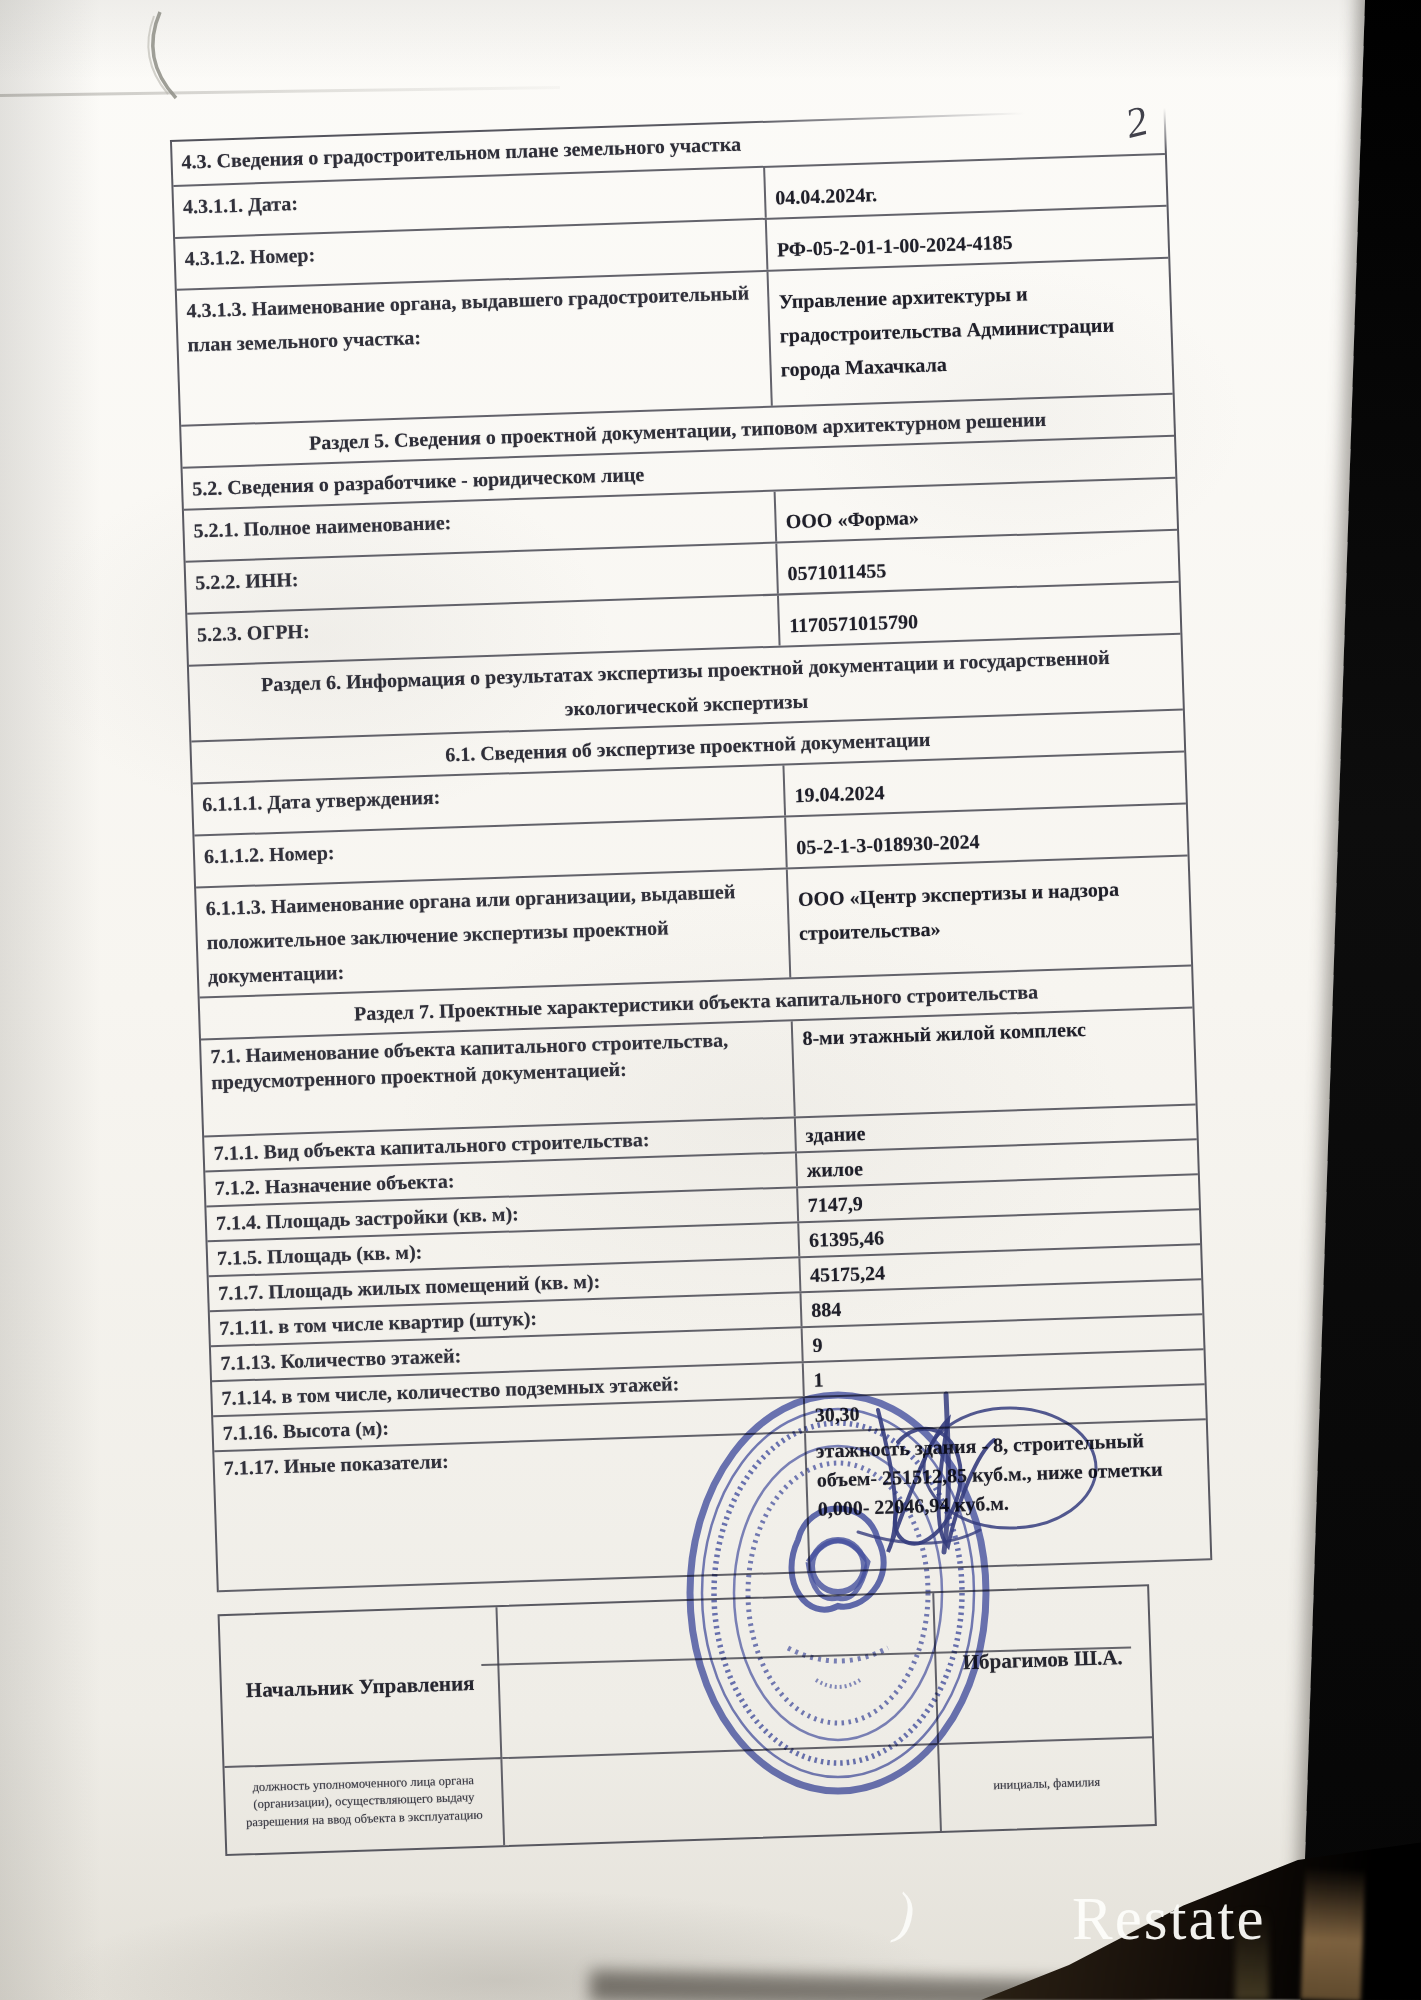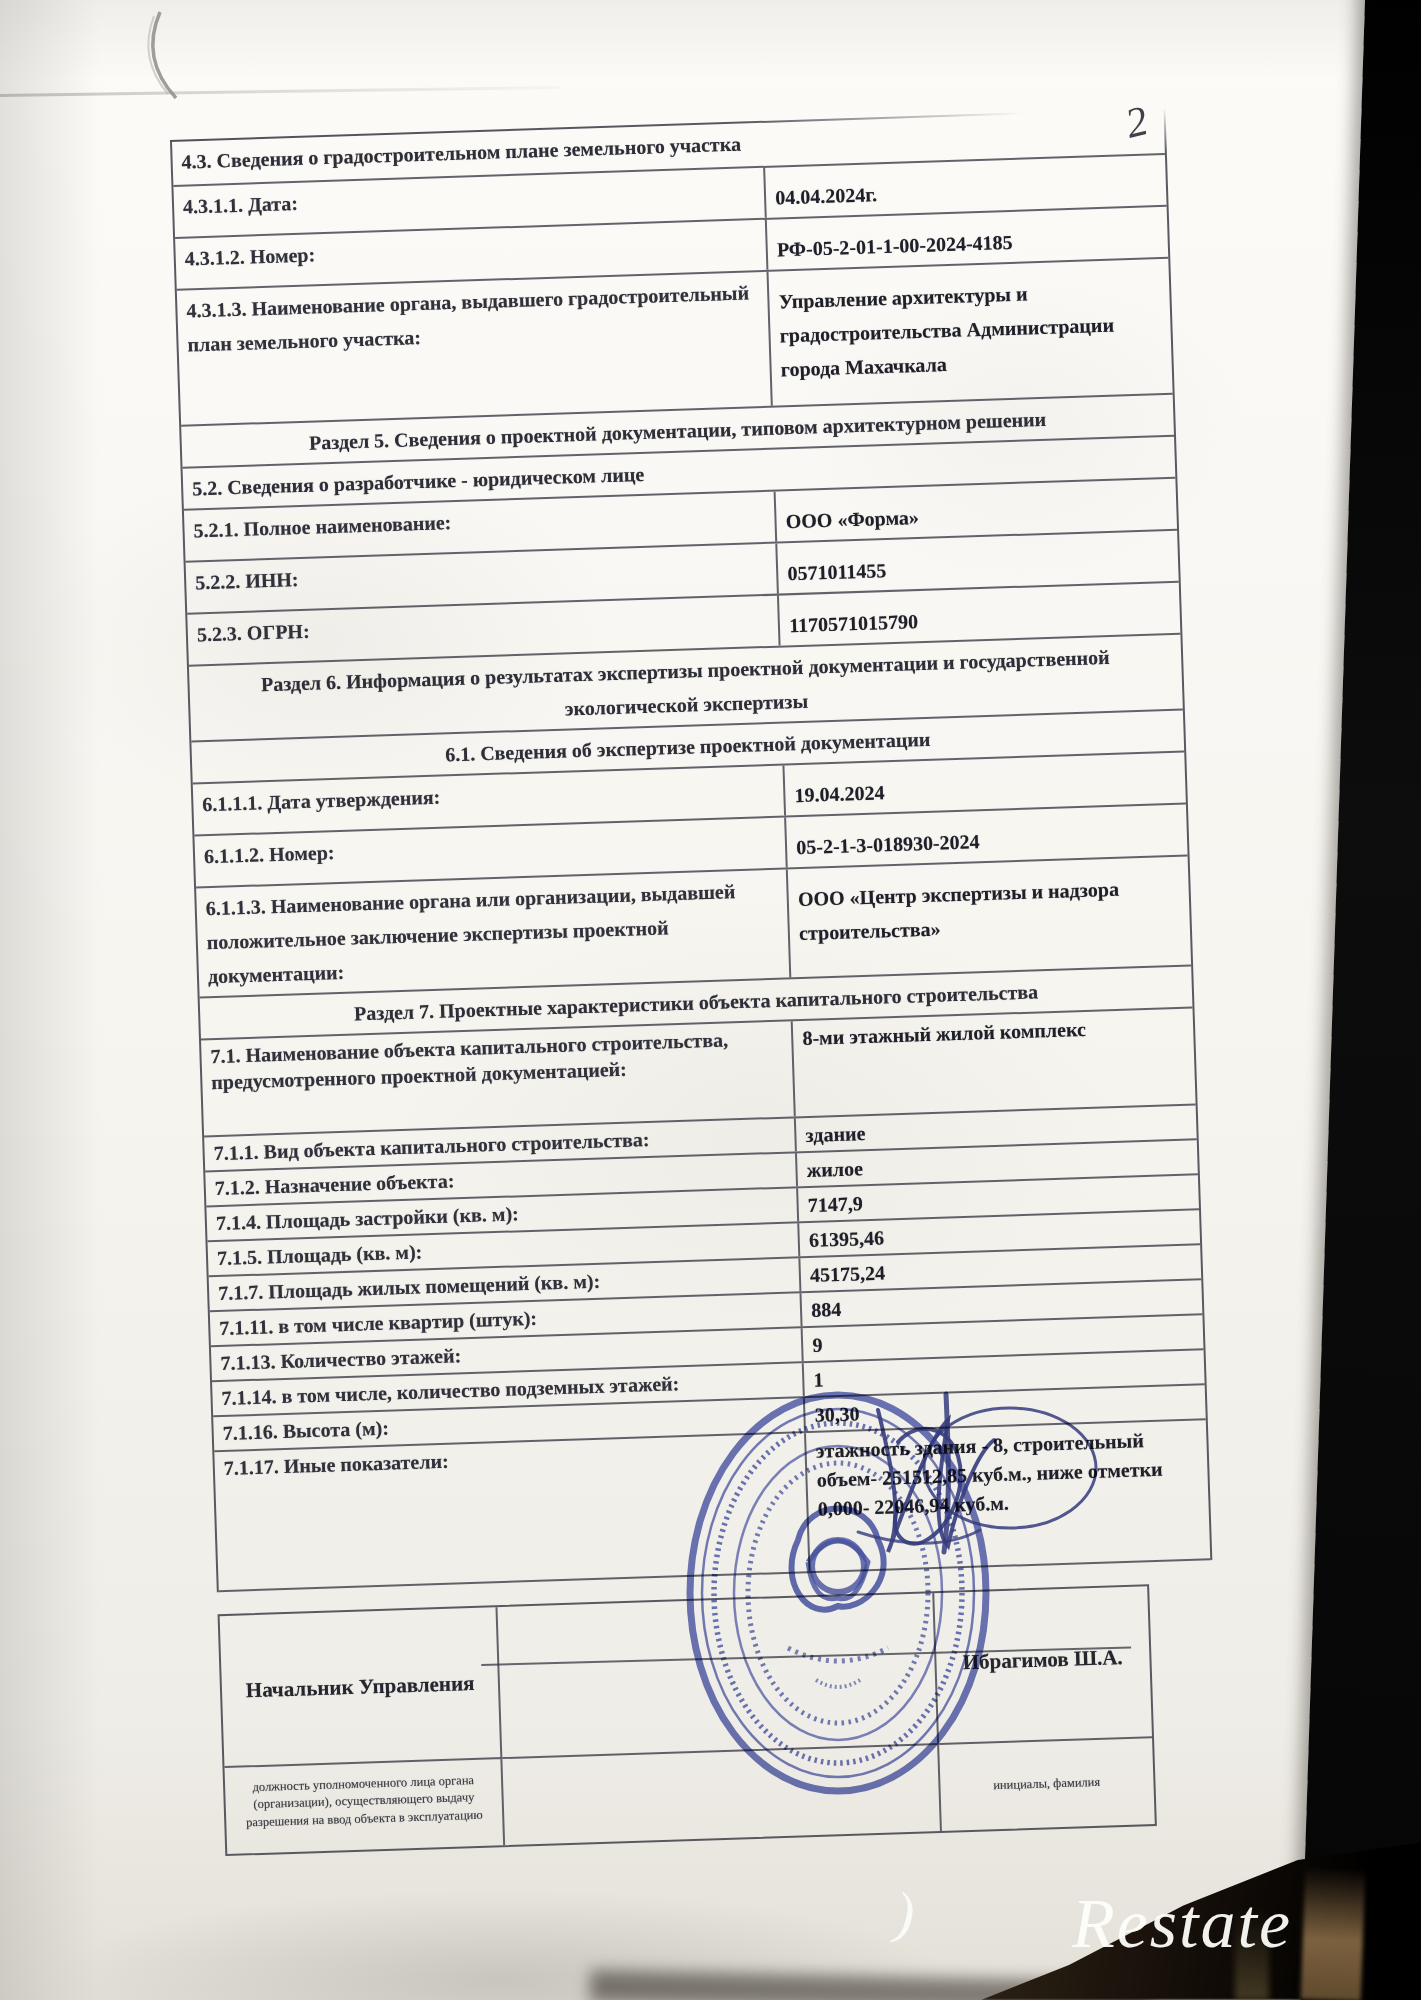--- a/index.html
+++ b/index.html
@@ -36,21 +36,21 @@
   .tan-streak { position:absolute; right:58px; bottom:0; width:60px; height:132px; z-index:7;
     background:linear-gradient(180deg, rgba(146,114,74,0), rgba(146,114,74,.85) 55%, rgba(100,78,48,.95));
     transform:rotate(2deg); filter:blur(2px); }
   .olive-streak { position:absolute; right:152px; bottom:0; width:34px; height:92px; z-index:7;
     background:linear-gradient(180deg, rgba(112,98,60,0), rgba(112,98,60,.55));
     filter:blur(3px); }
   .bottom-smudge { position:absolute; left:590px; bottom:-8px; width:560px; height:32px;
     background:#2c2720; opacity:.55; filter:blur(8px); transform:rotate(1.2deg); z-index:4; }
 
   .watermark { position:absolute; left:1072px; top:1884px; z-index:9;
-    font-size:70px; letter-spacing:2px; color:rgba(253,253,250,.95); white-space:nowrap;font-style:italic; }
+    font-size:61px; letter-spacing:2px; color:rgba(253,253,250,.95); white-space:nowrap; }
   .flourish { position:absolute; left:896px; top:1880px; z-index:9;
     font-size:58px; color:rgba(253,253,250,.88); transform:rotate(14deg); }
 
   .pagenum { position:absolute; left:1126px; top:98px; z-index:4;
     font-size:42px; font-style:italic; color:#41414b; transform:rotate(-14deg); }
 
   
   .doc { position:absolute; left:170px; top:142px; width:992px; z-index:2;
     transform:rotate(-1.85deg); transform-origin:0 0;
     color:#2b2b33; font-size:20px;

